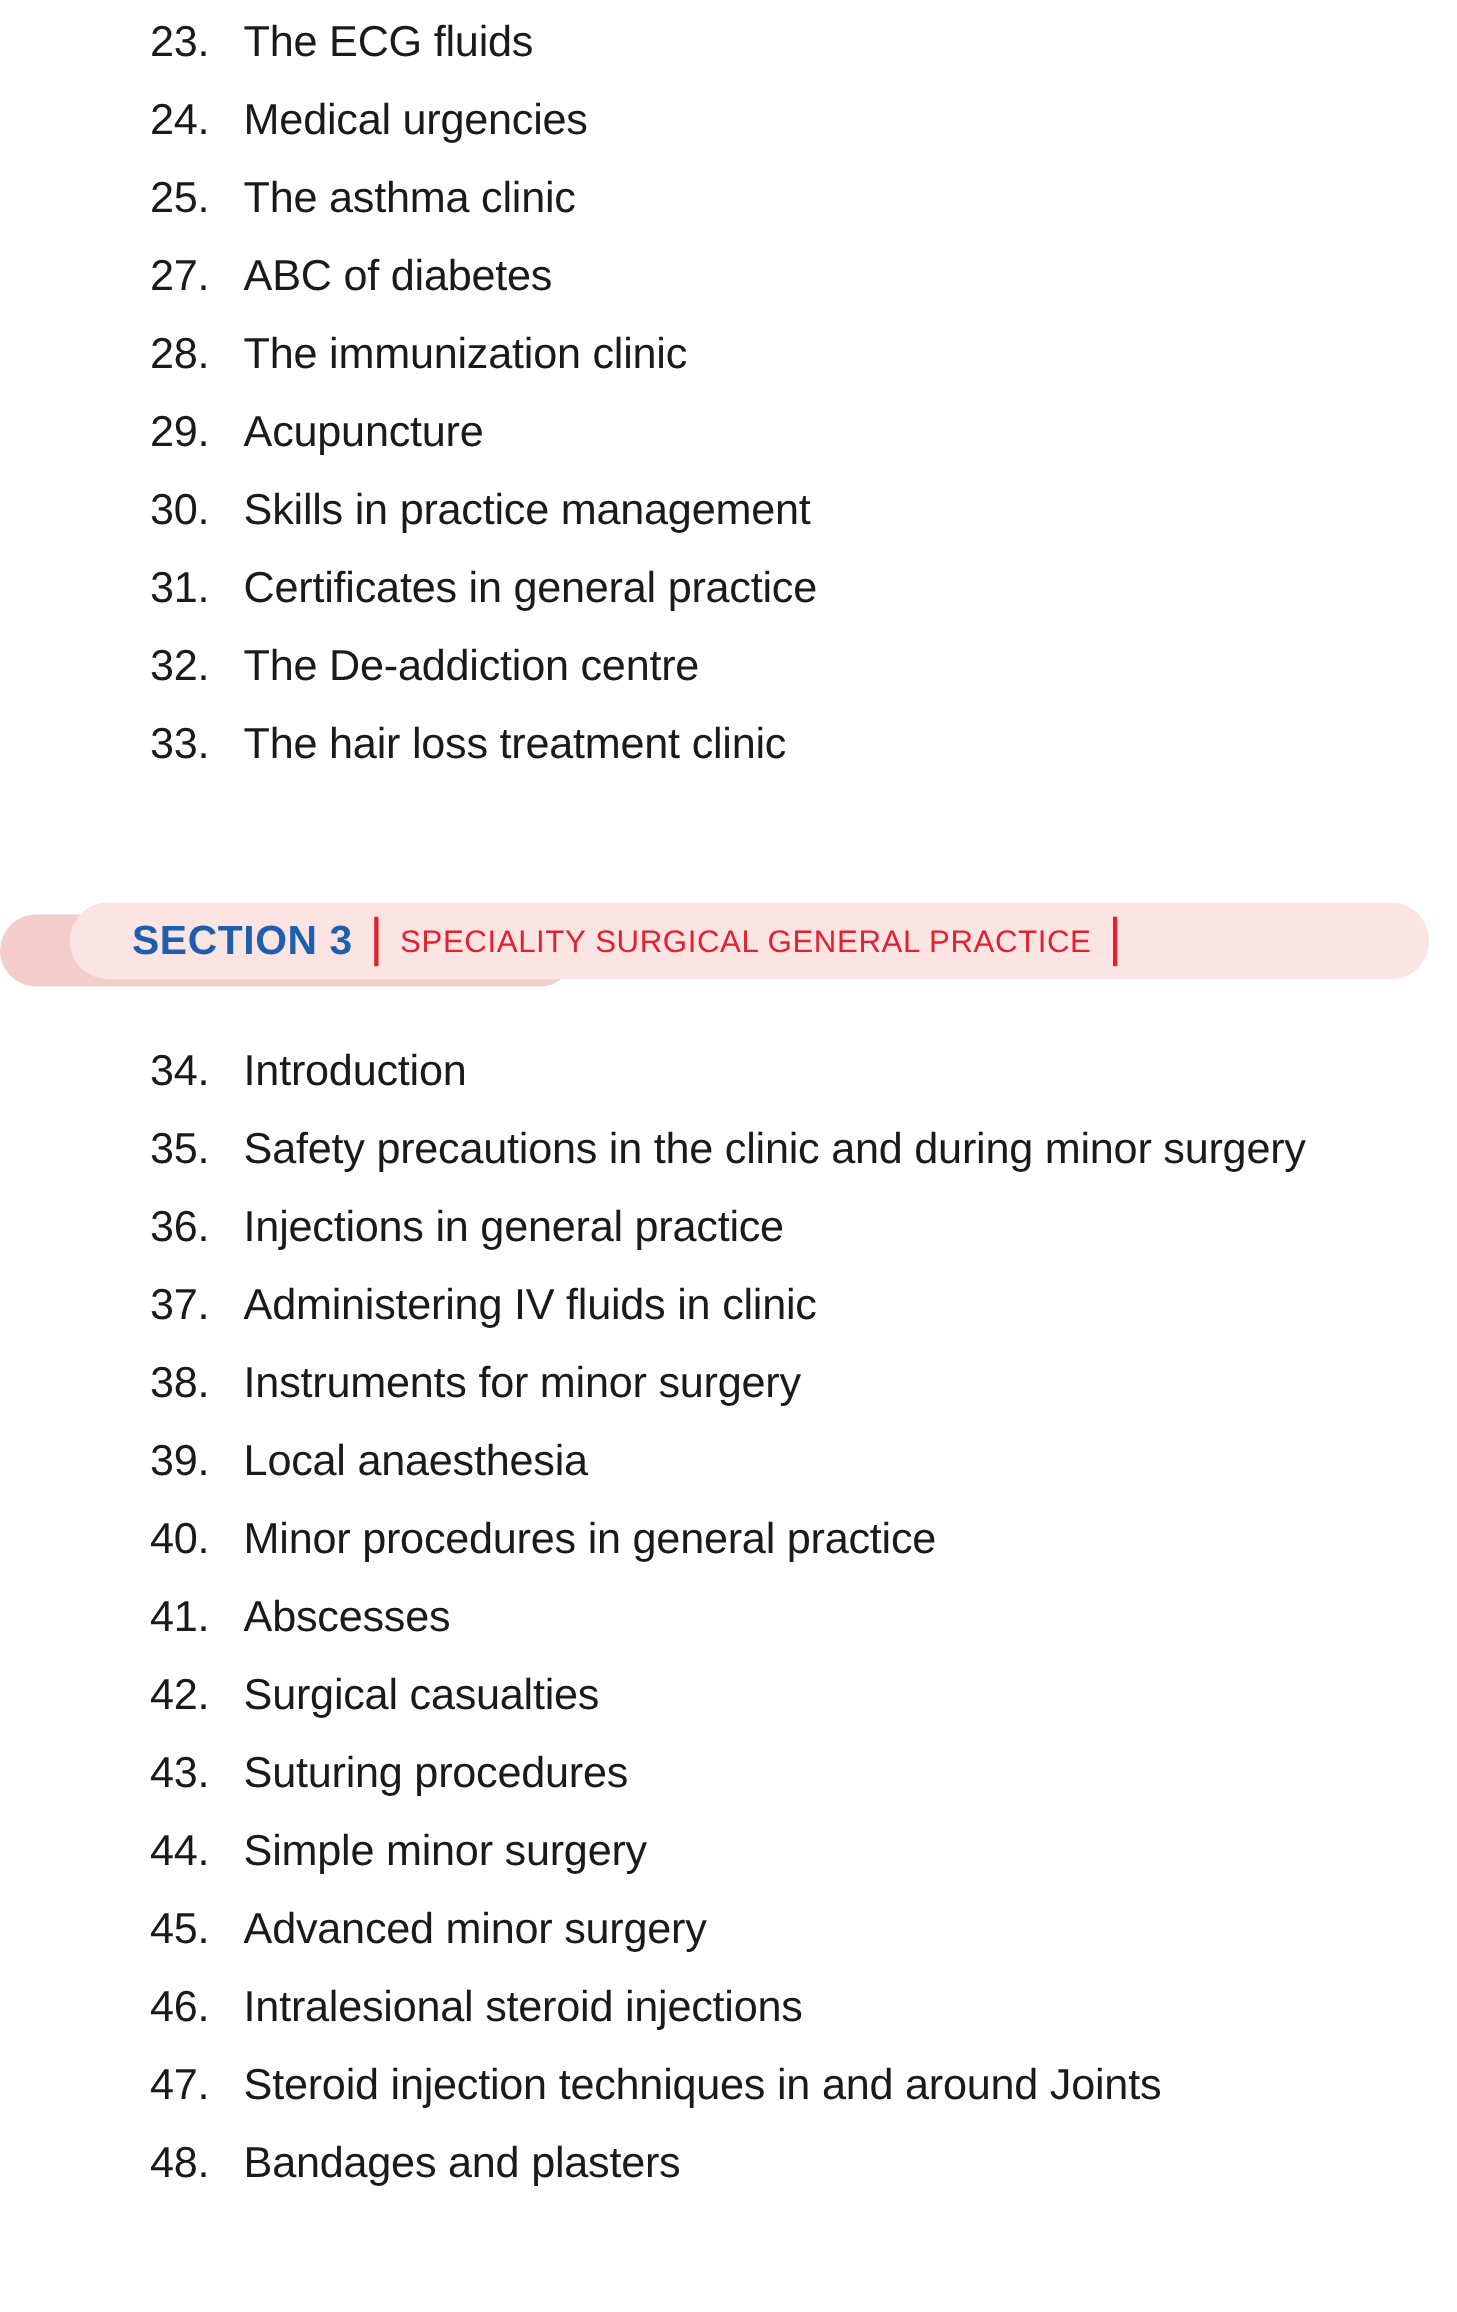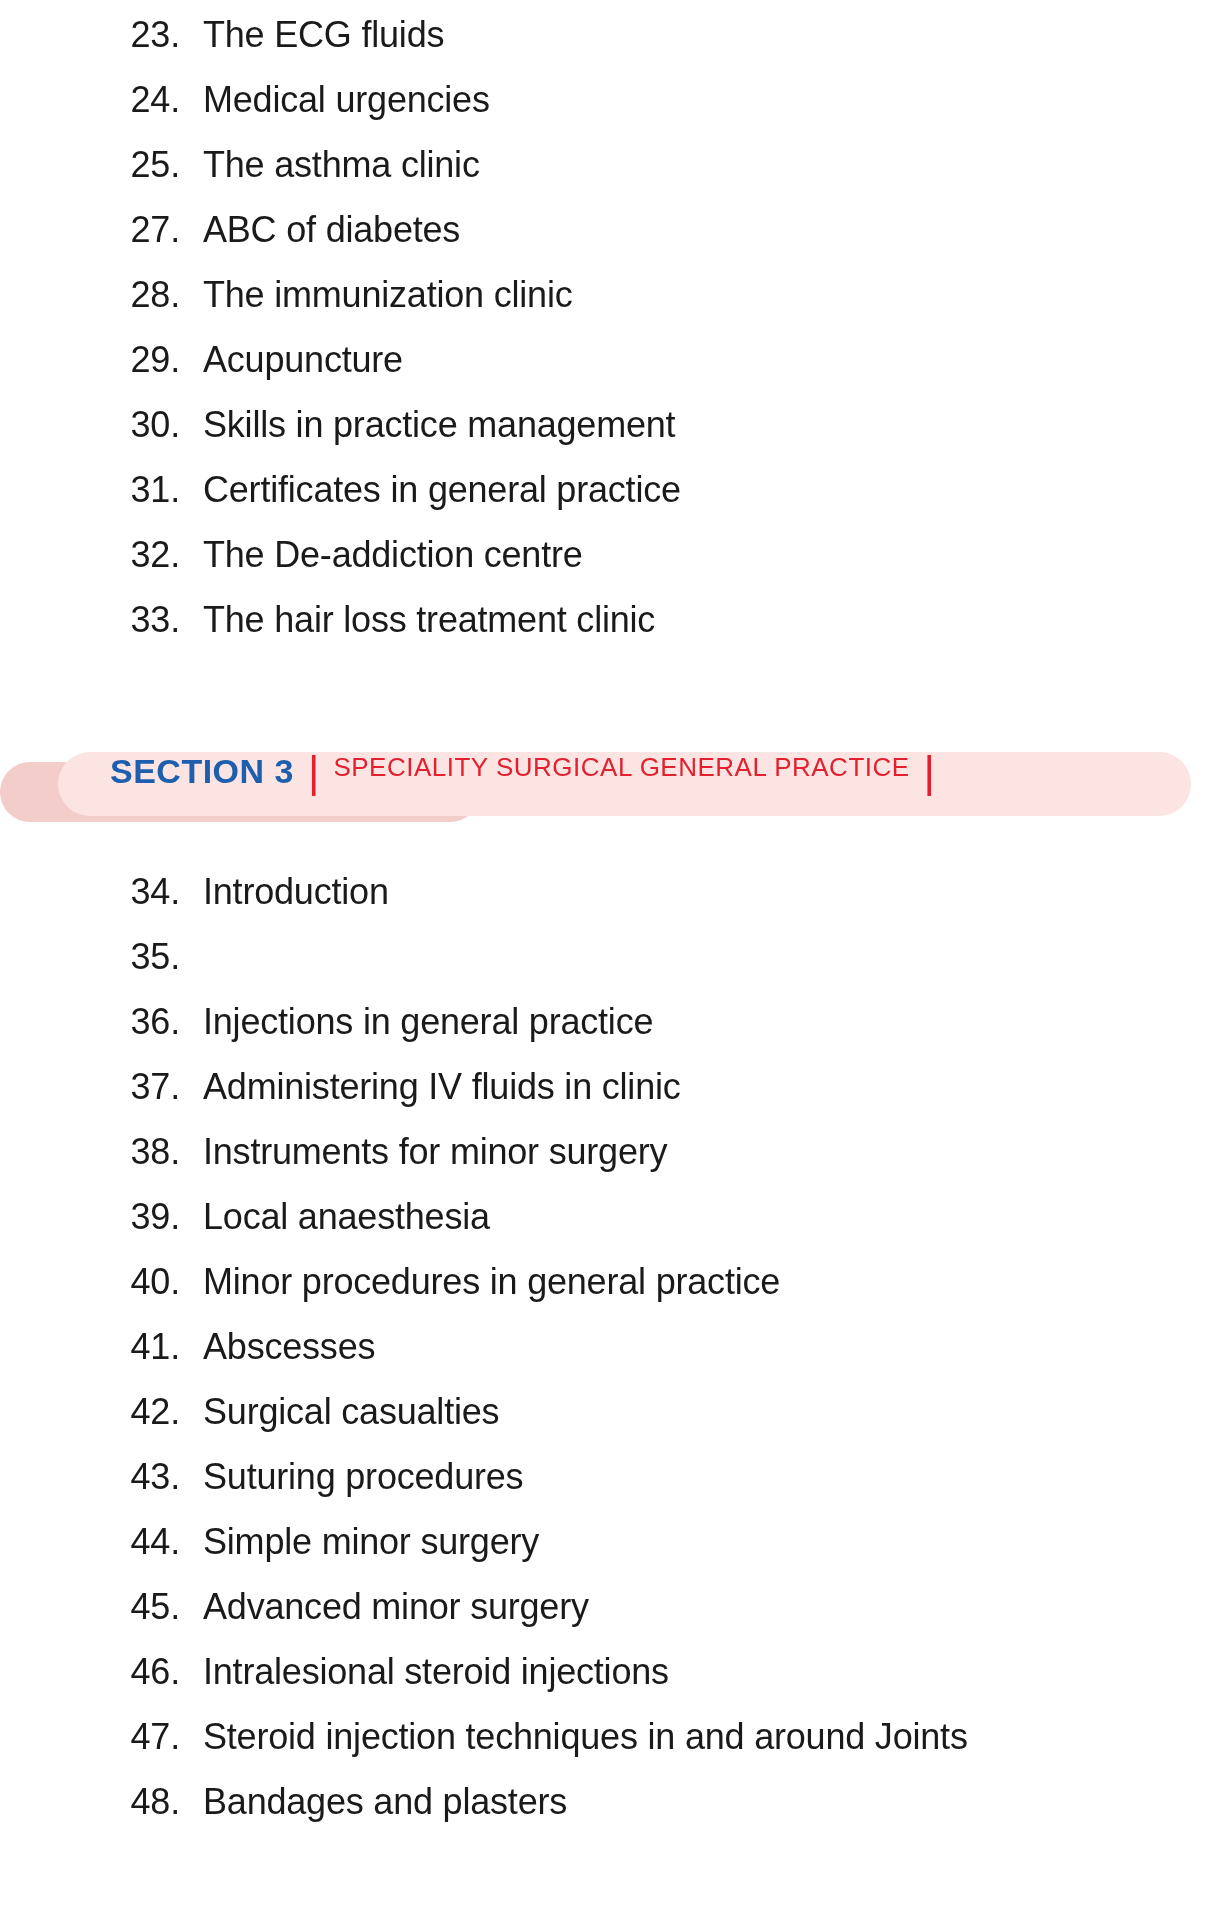--- a/index.html
+++ b/index.html
@@ -34,21 +34,20 @@
     height: 40px;
     line-height: 40px;
     margin-bottom: 25px;
     font-size: 36px;
     letter-spacing: -0.2px;
     white-space: nowrap;
   }
   .toc-list .num {
     display: inline-block;
     width: 55px;
-    text-align: right;
     flex: 0 0 55px;
   }
   .toc-list .title {
     display: inline-block;
     margin-left: 23px;
   }
   .banner {
     position: relative;
     height: 70px;
     margin-top: 112px;
@@ -64,21 +63,21 @@
   }
   .banner-front {
     position: absolute;
     left: 58px;
     right: 23px;
     top: 0;
     height: 64px;
     background: var(--banner-fill);
     border-radius: 32px;
     display: flex;
-    align-items: flex-start;
+    align-items: center;
     padding-left: 52px;
     white-space: nowrap;
   }
   .banner-label {
     font-size: 34px;
     font-weight: 700;
     color: var(--section-label-color);
     letter-spacing: 0.5px;
   }
   .banner-title {
@@ -158,20 +157,21 @@
     </div>
   </div>
 
   <ol class="toc-list lower">
       <li>
         <span class="num">34.</span>
         <span class="title">Introduction</span>
       </li>
       <li>
         <span class="num">35.</span>
+        <span class="title">Safety precautions in the clinic and during minor surgery</span>
       </li>
       <li>
         <span class="num">36.</span>
         <span class="title">Injections in general practice</span>
       </li>
       <li>
         <span class="num">37.</span>
         <span class="title">Administering IV fluids in clinic</span>
       </li>
       <li>

